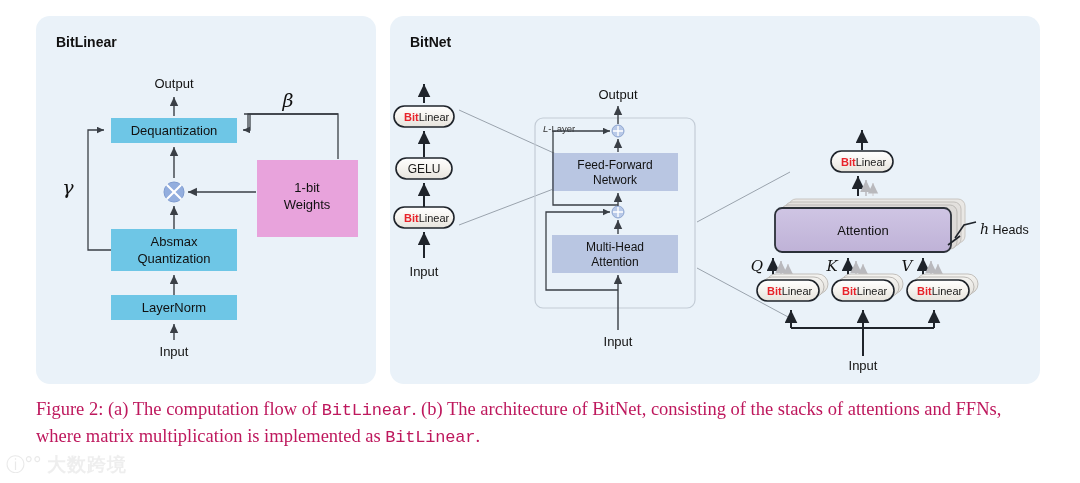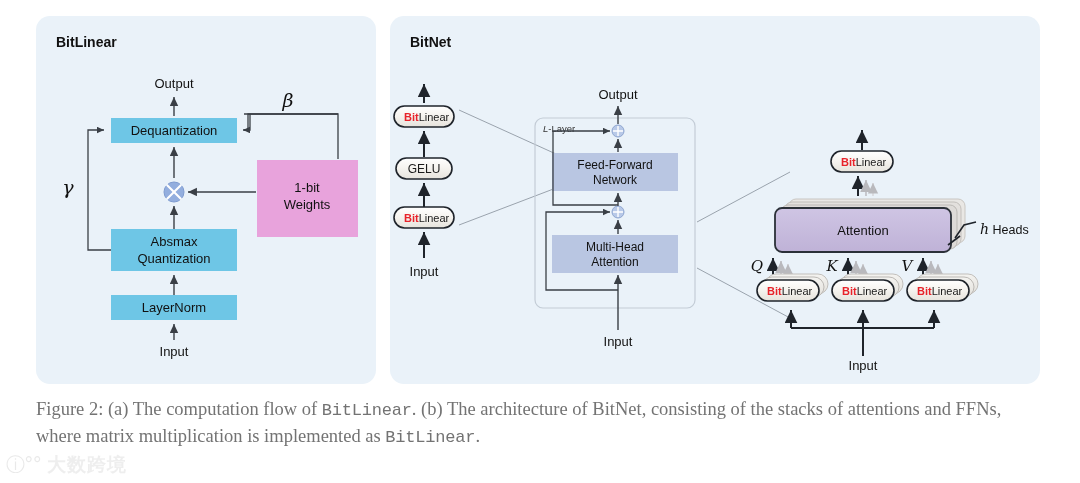--- a/index.html
+++ b/index.html
@@ -13,21 +13,21 @@
   .greek{font-family:"DejaVu Serif",serif;font-style:italic;font-size:19px;fill:#111;text-anchor:middle;}
   .qkv{font-family:"DejaVu Serif",serif;font-style:italic;font-size:15px;fill:#111;text-anchor:middle;}
   .heads{font-family:"Liberation Sans",sans-serif;font-size:12.5px;fill:#111;}
   .headsi{font-family:"DejaVu Serif",serif;font-style:italic;font-size:14px;fill:#111;}
   .llayer{font-family:"Liberation Sans",sans-serif;font-size:9.5px;fill:#333;}
   .llayer-i{font-family:"Liberation Sans",sans-serif;font-style:italic;font-size:9.5px;fill:#333;}
   .bl-bit{font-family:"Liberation Sans",sans-serif;font-size:11px;fill:#e8222a;font-weight:600;}
   .bl-lin{font-family:"Liberation Sans",sans-serif;font-size:11px;fill:#1a1a1a;}
   .gelu{font-family:"Liberation Sans",sans-serif;font-size:12px;fill:#1a1a1a;text-anchor:middle;}
   .caption{position:absolute;left:36px;top:396px;width:1012px;
-           font-family:"Liberation Serif",serif;font-size:18.5px;line-height:1.42;color:#737373;}
+           font-family:"Liberation Serif",serif;font-size:18.5px;line-height:1.42;color:#be185d;}
   .caption code{font-family:"Liberation Mono",monospace;font-size:17px;letter-spacing:-0.2px;}
   .wm{position:absolute;left:6px;top:450px;height:30px;display:flex;align-items:center;gap:6px;opacity:.30;}
   .wm-logo{font-family:"DejaVu Sans",sans-serif;font-size:19px;color:#b9b9b9;letter-spacing:-1px;}
   .wm-txt{font-family:"DejaVu Sans",sans-serif;font-size:19px;color:#c9c9c9;font-weight:bold;letter-spacing:1px;}
 </style>
 </head>
 <body>
 
 <div class="fig">
 <svg width="1080" height="483" viewBox="0 0 1080 483" xmlns="http://www.w3.org/2000/svg">

